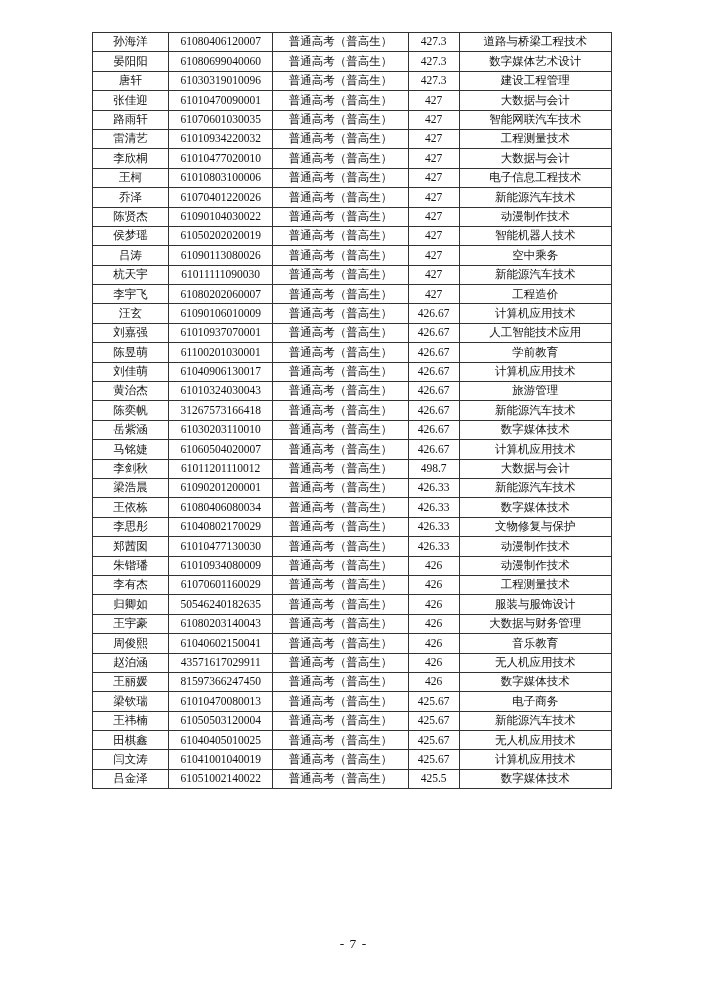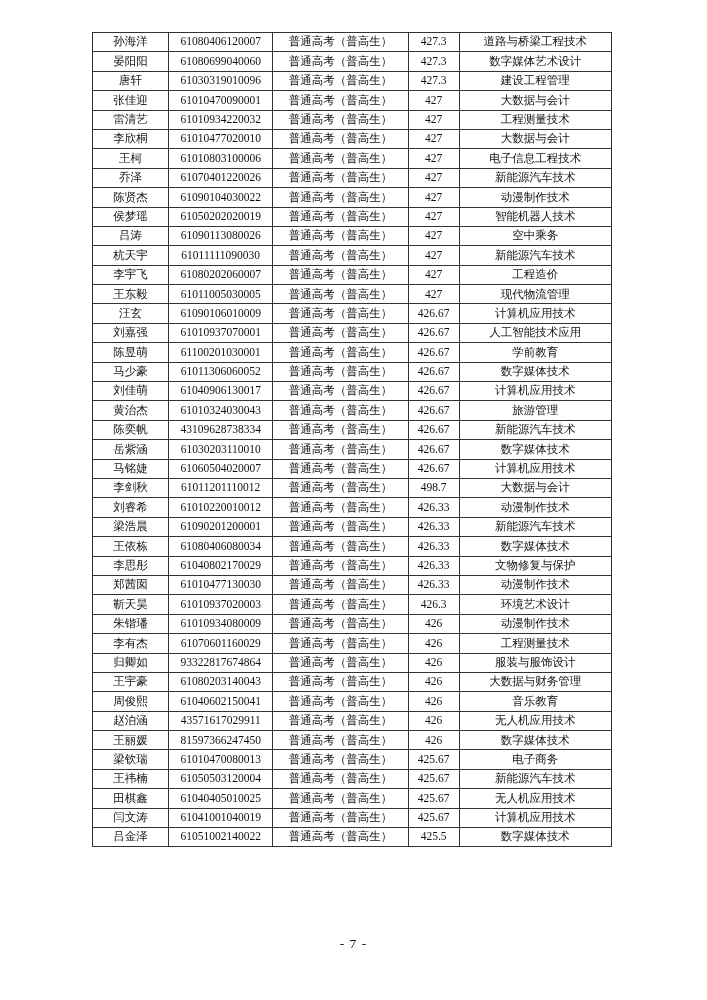--- a/index.html
+++ b/index.html
@@ -87,20 +87,27 @@
           <td>建设工程管理</td>
         </tr>
         <tr>
           <td>张佳迎</td>
           <td>61010470090001</td>
           <td>普通高考（普高生）</td>
           <td>427</td>
           <td>大数据与会计</td>
         </tr>
         <tr>
+          <td>路雨轩</td>
+          <td>61070601030035</td>
+          <td>普通高考（普高生）</td>
+          <td>427</td>
+          <td>智能网联汽车技术</td>
+        </tr>
+        <tr>
           <td>雷清艺</td>
           <td>61010934220032</td>
           <td>普通高考（普高生）</td>
           <td>427</td>
           <td>工程测量技术</td>
         </tr>
         <tr>
           <td>李欣桐</td>
           <td>61010477020010</td>
           <td>普通高考（普高生）</td>
@@ -150,27 +157,20 @@
           <td>新能源汽车技术</td>
         </tr>
         <tr>
           <td>李宇飞</td>
           <td>61080202060007</td>
           <td>普通高考（普高生）</td>
           <td>427</td>
           <td>工程造价</td>
         </tr>
         <tr>
-          <td>王东毅</td>
-          <td>61011005030005</td>
-          <td>普通高考（普高生）</td>
-          <td>427</td>
-          <td>现代物流管理</td>
-        </tr>
-        <tr>
           <td>汪玄</td>
           <td>61090106010009</td>
           <td>普通高考（普高生）</td>
           <td>426.67</td>
           <td>计算机应用技术</td>
         </tr>
         <tr>
           <td>刘嘉强</td>
           <td>61010937070001</td>
           <td>普通高考（普高生）</td>
@@ -178,43 +178,36 @@
           <td>人工智能技术应用</td>
         </tr>
         <tr>
           <td>陈昱萌</td>
           <td>61100201030001</td>
           <td>普通高考（普高生）</td>
           <td>426.67</td>
           <td>学前教育</td>
         </tr>
         <tr>
-          <td>马少豪</td>
-          <td>61011306060052</td>
-          <td>普通高考（普高生）</td>
-          <td>426.67</td>
-          <td>数字媒体技术</td>
-        </tr>
-        <tr>
           <td>刘佳萌</td>
           <td>61040906130017</td>
           <td>普通高考（普高生）</td>
           <td>426.67</td>
           <td>计算机应用技术</td>
         </tr>
         <tr>
           <td>黄治杰</td>
           <td>61010324030043</td>
           <td>普通高考（普高生）</td>
           <td>426.67</td>
           <td>旅游管理</td>
         </tr>
         <tr>
           <td>陈奕帆</td>
-          <td>43109628738334</td>
+          <td>31267573166418</td>
           <td>普通高考（普高生）</td>
           <td>426.67</td>
           <td>新能源汽车技术</td>
         </tr>
         <tr>
           <td>岳紫涵</td>
           <td>61030203110010</td>
           <td>普通高考（普高生）</td>
           <td>426.67</td>
           <td>数字媒体技术</td>
@@ -227,78 +220,64 @@
           <td>计算机应用技术</td>
         </tr>
         <tr>
           <td>李剑秋</td>
           <td>61011201110012</td>
           <td>普通高考（普高生）</td>
           <td>498.7</td>
           <td>大数据与会计</td>
         </tr>
         <tr>
-          <td>刘睿希</td>
-          <td>61010220010012</td>
+          <td>梁浩晨</td>
+          <td>61090201200001</td>
+          <td>普通高考（普高生）</td>
+          <td>426.33</td>
+          <td>新能源汽车技术</td>
+        </tr>
+        <tr>
+          <td>王依栋</td>
+          <td>61080406080034</td>
+          <td>普通高考（普高生）</td>
+          <td>426.33</td>
+          <td>数字媒体技术</td>
+        </tr>
+        <tr>
+          <td>李思彤</td>
+          <td>61040802170029</td>
+          <td>普通高考（普高生）</td>
+          <td>426.33</td>
+          <td>文物修复与保护</td>
+        </tr>
+        <tr>
+          <td>郑茜囡</td>
+          <td>61010477130030</td>
           <td>普通高考（普高生）</td>
           <td>426.33</td>
           <td>动漫制作技术</td>
         </tr>
         <tr>
-          <td>梁浩晨</td>
-          <td>61090201200001</td>
-          <td>普通高考（普高生）</td>
-          <td>426.33</td>
-          <td>新能源汽车技术</td>
-        </tr>
-        <tr>
-          <td>王依栋</td>
-          <td>61080406080034</td>
-          <td>普通高考（普高生）</td>
-          <td>426.33</td>
-          <td>数字媒体技术</td>
-        </tr>
-        <tr>
-          <td>李思彤</td>
-          <td>61040802170029</td>
-          <td>普通高考（普高生）</td>
-          <td>426.33</td>
-          <td>文物修复与保护</td>
-        </tr>
-        <tr>
-          <td>郑茜囡</td>
-          <td>61010477130030</td>
-          <td>普通高考（普高生）</td>
-          <td>426.33</td>
-          <td>动漫制作技术</td>
-        </tr>
-        <tr>
-          <td>靳天昊</td>
-          <td>61010937020003</td>
-          <td>普通高考（普高生）</td>
-          <td>426.3</td>
-          <td>环境艺术设计</td>
-        </tr>
-        <tr>
           <td>朱锴璠</td>
           <td>61010934080009</td>
           <td>普通高考（普高生）</td>
           <td>426</td>
           <td>动漫制作技术</td>
         </tr>
         <tr>
           <td>李有杰</td>
           <td>61070601160029</td>
           <td>普通高考（普高生）</td>
           <td>426</td>
           <td>工程测量技术</td>
         </tr>
         <tr>
           <td>归卿如</td>
-          <td>93322817674864</td>
+          <td>50546240182635</td>
           <td>普通高考（普高生）</td>
           <td>426</td>
           <td>服装与服饰设计</td>
         </tr>
         <tr>
           <td>王宇豪</td>
           <td>61080203140043</td>
           <td>普通高考（普高生）</td>
           <td>426</td>
           <td>大数据与财务管理</td>

